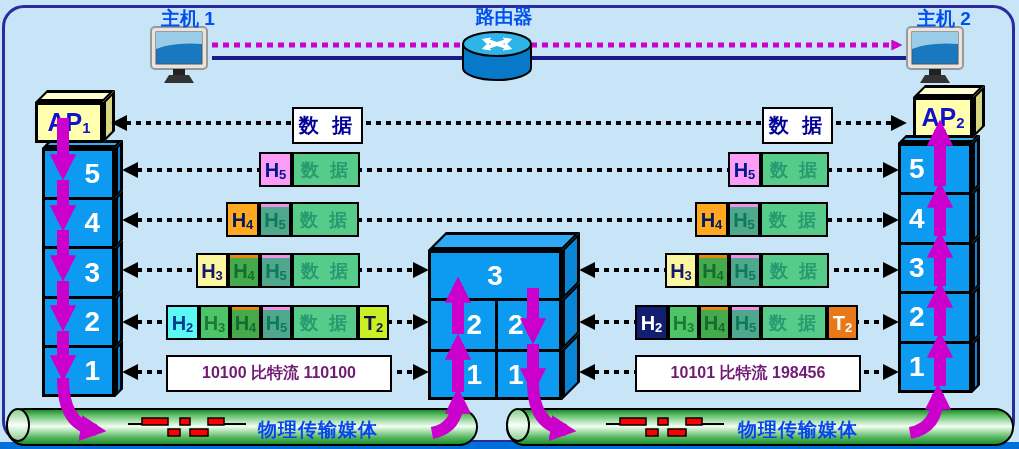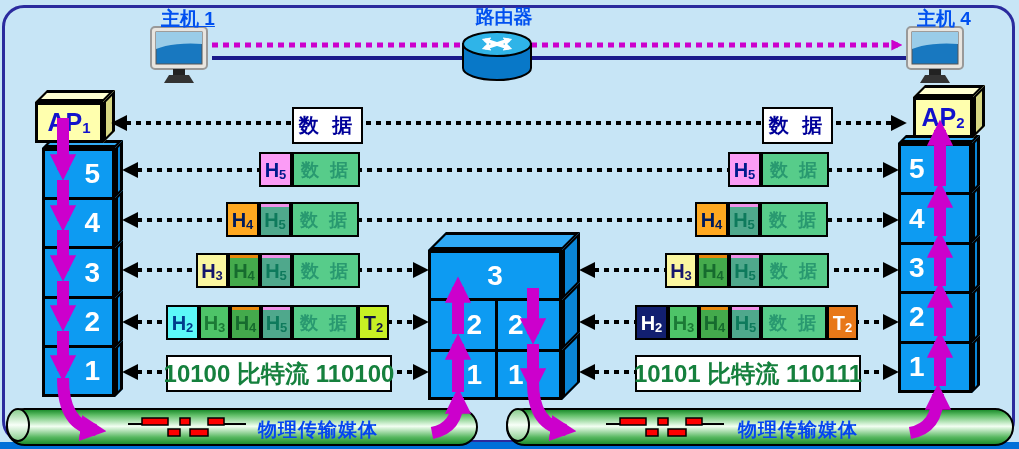--- a/index.html
+++ b/index.html
@@ -43,21 +43,21 @@
   .sh2L{background:#5CF8F8;color:#003C8C;}
   .sh2R{background:#121F70;color:#FFFFFF;}
   .st2L{background:#C8F024;color:#111446;}
   .st2R{background:#E87818;color:#FFFFFF;}
   .f3{background:#4EC468;color:#1B7A36;}
   .f4{background:#44AA4C;color:#166B2E;box-shadow:inset 0 3px 0 #E8880C;}
   .f5{background:#4FA88C;color:#0E7A5C;box-shadow:inset 0 3px 0 #F090E8;}
   .spay{background:#57CC8A;color:#299970;font-size:18px;letter-spacing:3px;}
   .whitebox{position:absolute;background:#fff;border:2px solid #000;display:flex;align-items:center;justify-content:center;font-weight:bold;}
   .databox{color:#000099;font-size:20px;letter-spacing:4px;height:33px;}
-  .bitsbox{color:#15803d;font-size:24px;height:33px;white-space:nowrap;}
+  .bitsbox{color:#701a75;font-size:16px;height:33px;white-space:nowrap;}
   .toplabel{position:absolute;color:#0050F0;font-weight:bold;font-size:19px;text-align:center;white-space:nowrap;}
 </style>
 </head>
 <body>
 
 <div id="stage">
 
   <div id="frame" class="abs"></div>
   <div id="bottombar" class="abs"></div>
 
@@ -317,33 +317,33 @@
     <span class="seg f5" style="width:31px;">
         <span>H</span>
         <sub>5</sub>
       </span>
     <span class="seg spay" style="width:66px;">数 据</span>
     <span class="seg st2R" style="width:31px;">
         <span>T</span>
         <sub>2</sub>
       </span>
   </div>
-  <div class="whitebox bitsbox" style="left:635px;top:355px;width:222px;">10101 比特流 110111</div>
+  <div class="whitebox bitsbox" style="left:635px;top:355px;width:222px;">10101 比特流 198456</div>
 
   <svg class="abs" style="left:458px;top:28px;" width="78" height="54" viewBox="0 0 78 54">
     <defs>
       <marker id="mW" viewBox="0 0 10 10" refX="6" refY="5" markerUnits="strokeWidth" markerWidth="2.4" markerHeight="2.4" orient="auto-start-reverse">
         <path d="M0,0 L10,5 L0,10 z" fill="#fff"></path>
       </marker>
     </defs>
     <path d="M5,16 L5,40 A34,12 0 0 0 73,40 L73,16 Z" fill="#0878C8" stroke="#000" stroke-width="2"></path>
     <ellipse cx="39" cy="16" rx="34" ry="12" fill="#2FB4E8" stroke="#000" stroke-width="2"></ellipse>
     <g stroke="#fff" stroke-width="3.5" marker-start="url(#mW)" marker-end="url(#mW)">
       <line x1="27" y1="20" x2="51" y2="12"></line>
       <line x1="27" y1="12" x2="51" y2="20"></line>
     </g>
   </svg>
 
-  <div class="toplabel" style="left:140px;top:6px;width:96px;text-decoration:underline;">主机 1</div>
+  <div class="toplabel" style="left:140px;top:6px;width:96px;">主机 1</div>
   <div class="toplabel" style="left:456px;top:4px;width:96px;">路由器</div>
-  <div class="toplabel" style="left:896px;top:6px;width:96px;">主机 4</div>
+  <div class="toplabel" style="left:896px;top:6px;width:96px;">主机 2</div>
 
 </div>
 
 </body></html>

